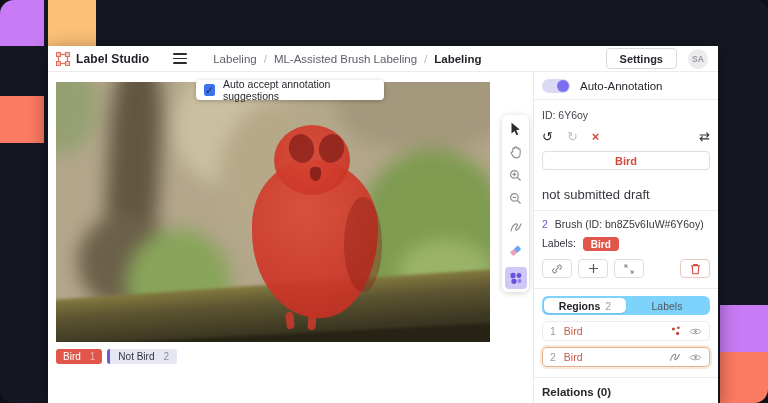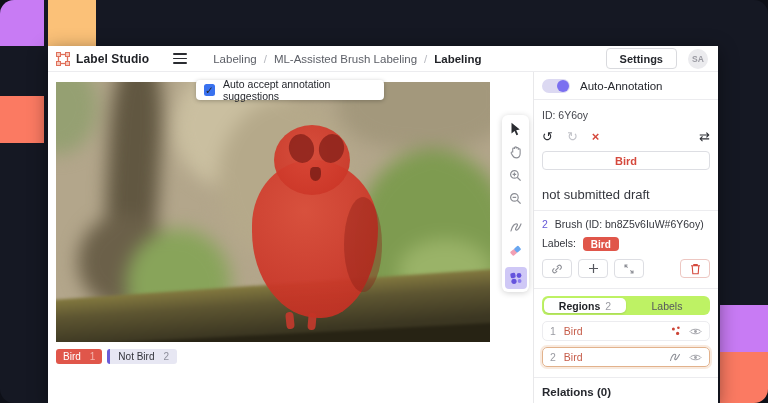--- a/index.html
+++ b/index.html
@@ -94,21 +94,21 @@
   .draft { margin-top:17px; font-size:13px; color:#35373e; }
   .divider { margin-top:8px; border-top:1px solid #ececef; }
   .brush-line { margin-top:7px; font-size:10.5px; color:#35373e; display:flex; gap:7px; }
   .brush-line .idx { color:#6458d8; }
   .labels-line { margin-top:7px; display:flex; align-items:flex-start; gap:7px; font-size:10.5px; }
   .bird-chip { background:#e0564a; color:#fff; font-size:10px; font-weight:700; border-radius:4px; padding:1.5px 8px; cursor:pointer; }
   .act-row { margin-top:8px; display:flex; gap:6px; align-items:center; }
   .act-btn { width:30px; height:19px; border:1px solid #dddee3; border-radius:4px; background:#fff; display:flex; align-items:center; justify-content:center; cursor:pointer; }
   .act-btn.trash { margin-left:auto; border-color:#edc7c2; }
   .tabs-wrap { margin-top:10px; border-top:1px solid #ececef; padding-top:7px; }
-  .tabs { background:#bef264; border-radius:6px; display:flex; padding:2px; height:19px; }
+  .tabs { background:#7dd3fc; border-radius:6px; display:flex; padding:2px; height:19px; }
   .tab { flex:1; display:flex; align-items:center; justify-content:center; gap:5px; font-size:10.5px; color:#55575e; border-radius:5px; cursor:pointer; }
   .tab.active { background:#fff; box-shadow:0 1px 2px rgba(0,0,0,.12); color:#1f2126; font-weight:700; }
   .tab .cnt { color:#9a9ba2; font-weight:400; }
   .sort-row { margin-top:8px; display:flex; align-items:center; gap:7px; font-size:11.5px; color:#2e3037; }
   .sort-row .eye { margin-left:auto; }
   .region { margin-top:6px; border:1px solid #ececef; border-radius:5px; height:20px; display:flex; align-items:center; gap:8px; padding:0 7px; cursor:pointer; }
   .region.selected { border-color:#e2b28c; box-shadow:0 0 0 2px rgba(231,185,150,.3); }
   .region .ridx { color:#9a9ba2; font-size:10.5px; }
   .region .rlabel { color:#c65c49; font-size:10.5px; }
   .region .ricons { margin-left:auto; display:flex; align-items:center; gap:8px; }

